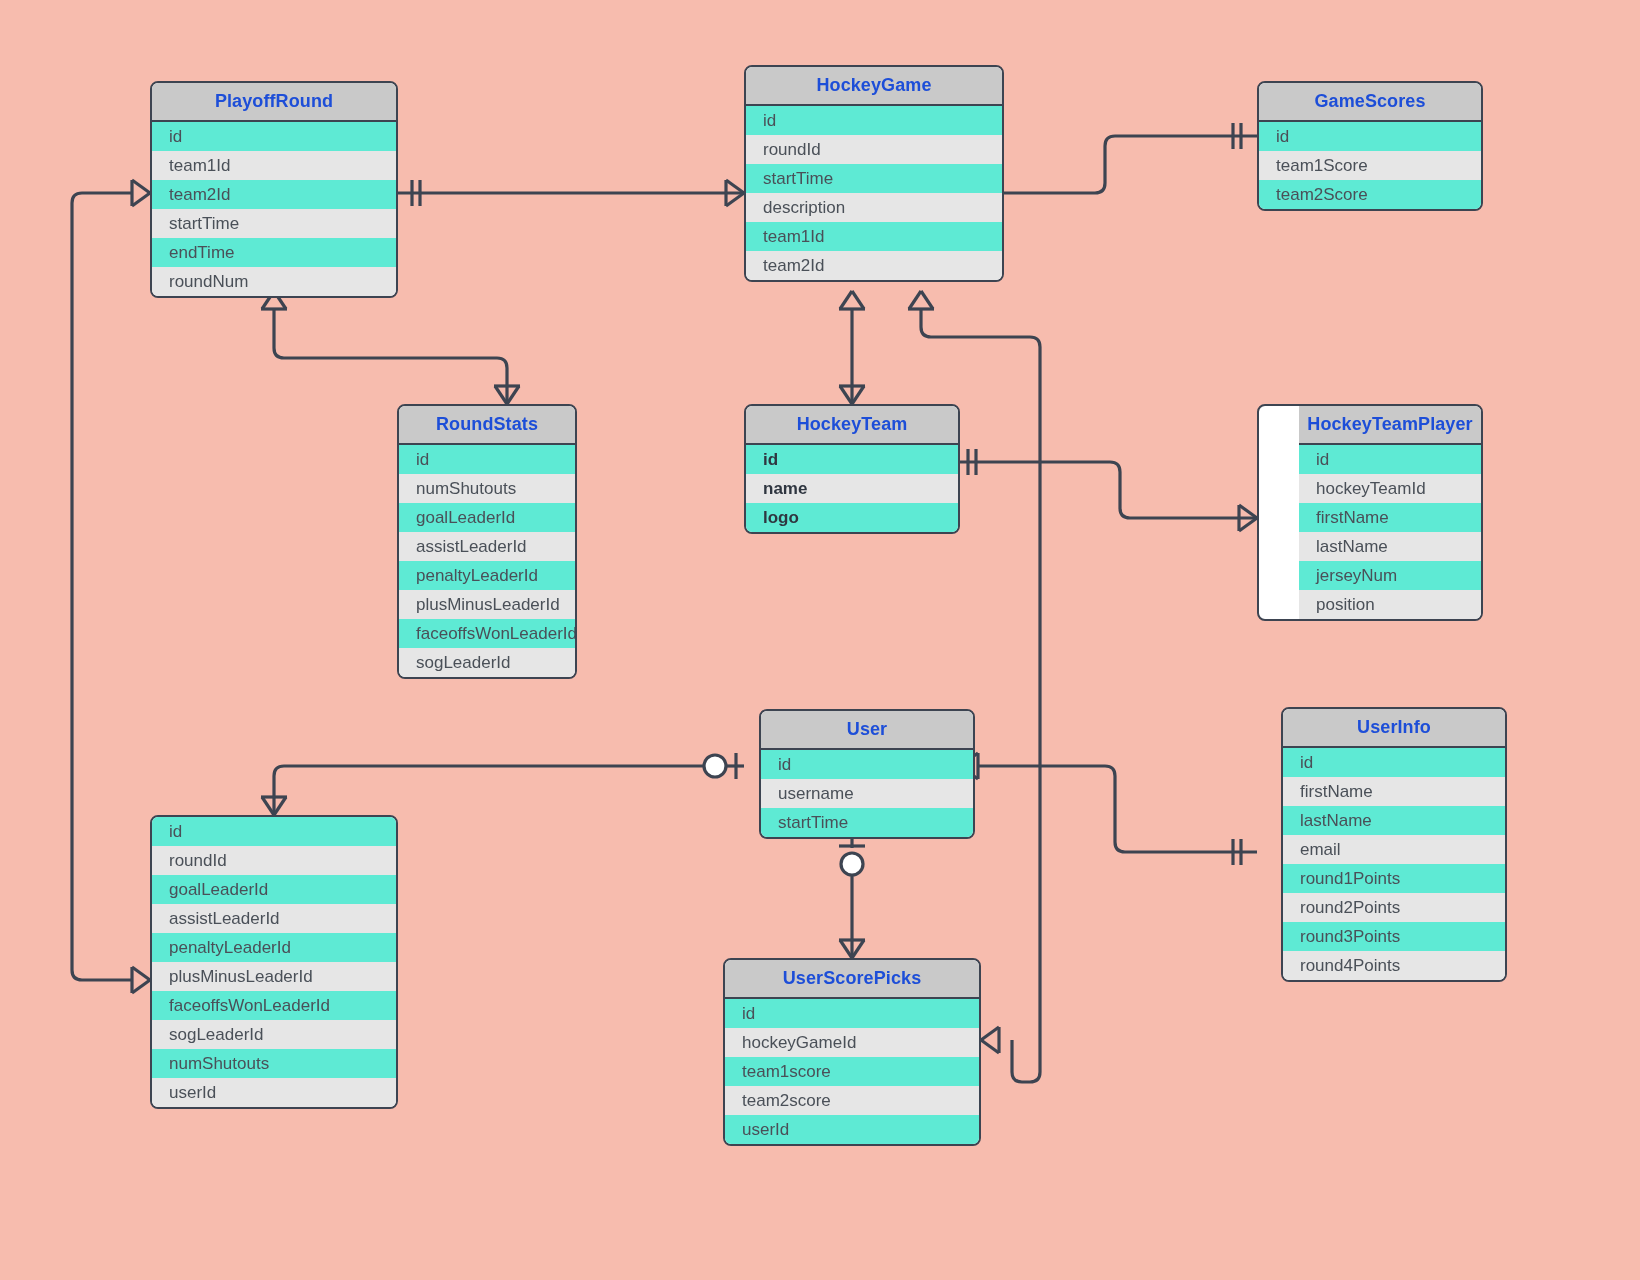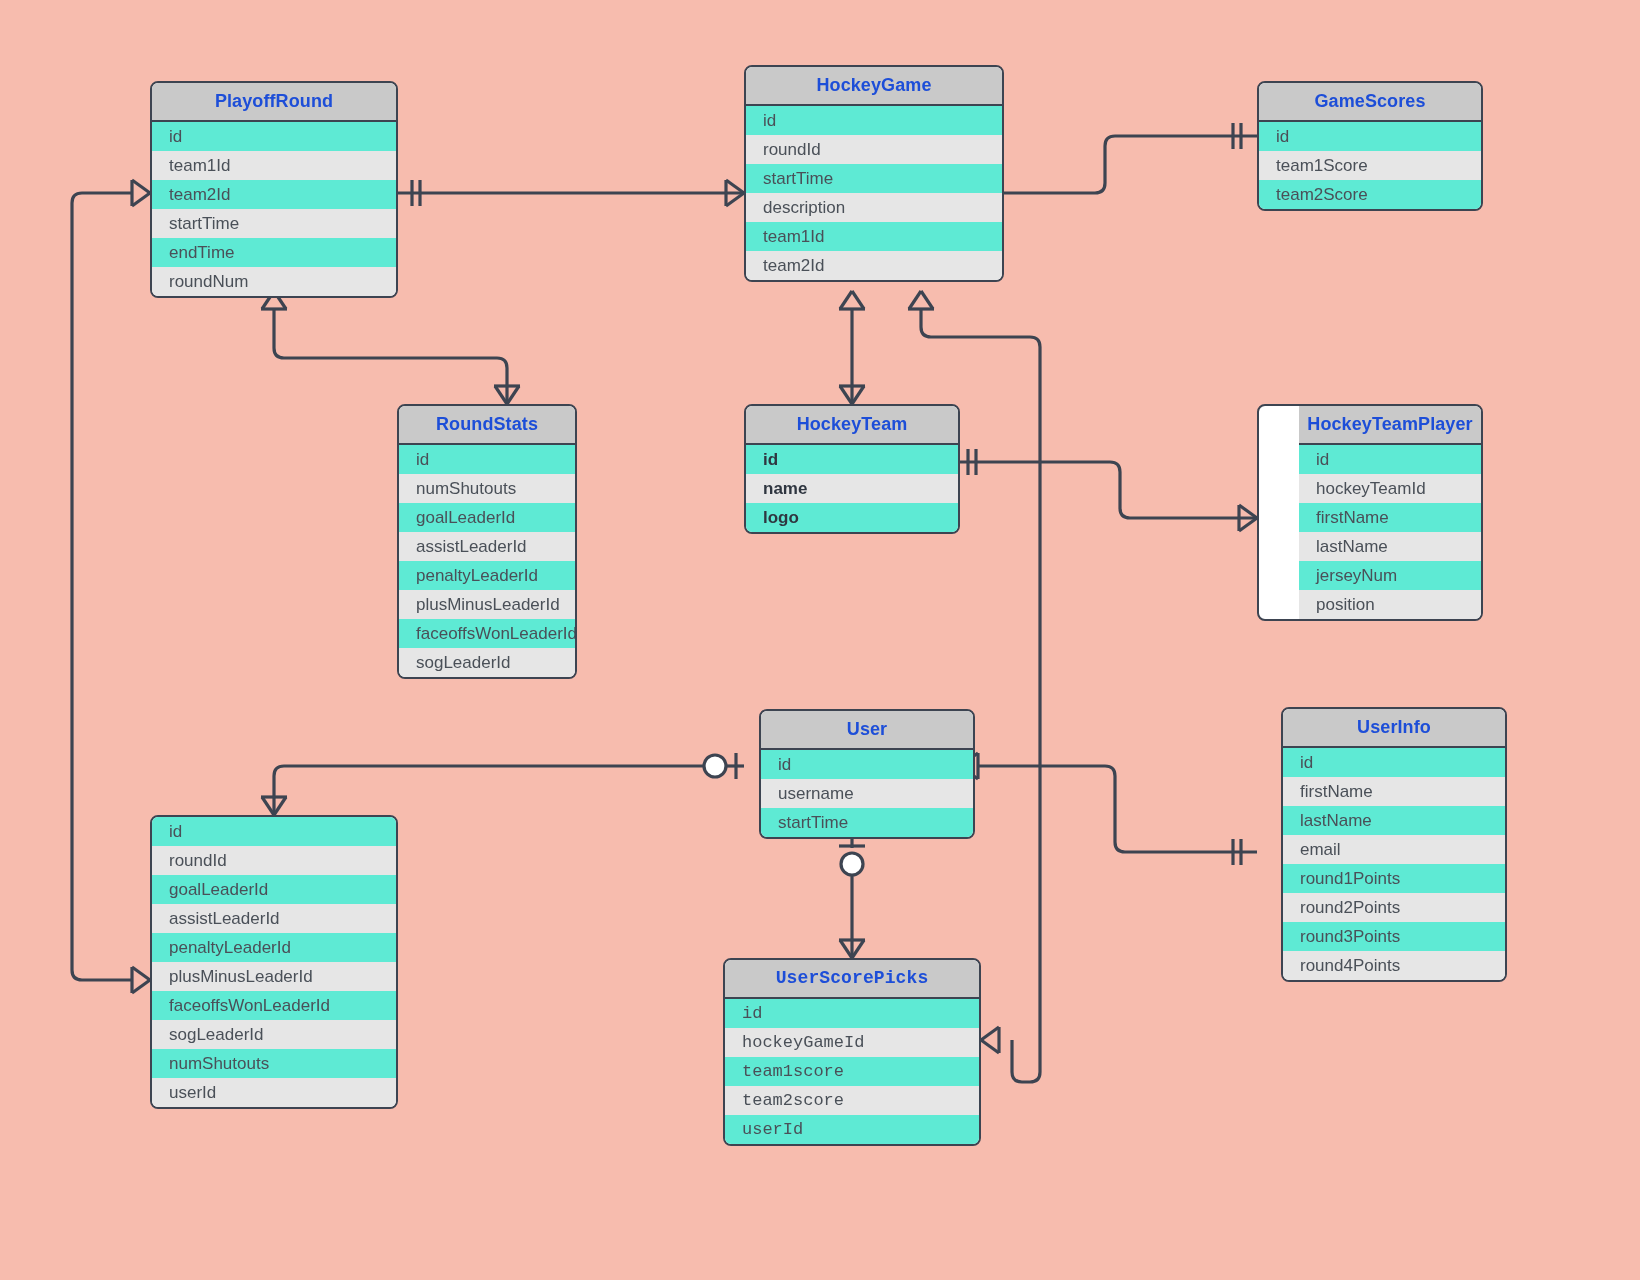--- a/index.html
+++ b/index.html
@@ -234,21 +234,21 @@
         <div class="attr alt">roundId</div>
         <div class="attr">goalLeaderId</div>
         <div class="attr alt">assistLeaderId</div>
         <div class="attr">penaltyLeaderId</div>
         <div class="attr alt">plusMinusLeaderId</div>
         <div class="attr">faceoffsWonLeaderId</div>
         <div class="attr alt">sogLeaderId</div>
         <div class="attr">numShutouts</div>
         <div class="attr alt">userId</div>
       </div>
-      <div class="entity" style="left: 723px; top: 958px; width: 258px; font-family: Liberation Mono, monospace;">
+      <div class="entity" style="left: 723px; top: 958px; width: 258px;">
         <div class="entity-header">UserScorePicks</div>
         <div class="attr">id</div>
         <div class="attr alt">hockeyGameId</div>
         <div class="attr">team1score</div>
         <div class="attr alt">team2score</div>
         <div class="attr">userId</div>
       </div>
     </div>
 
 </div>

